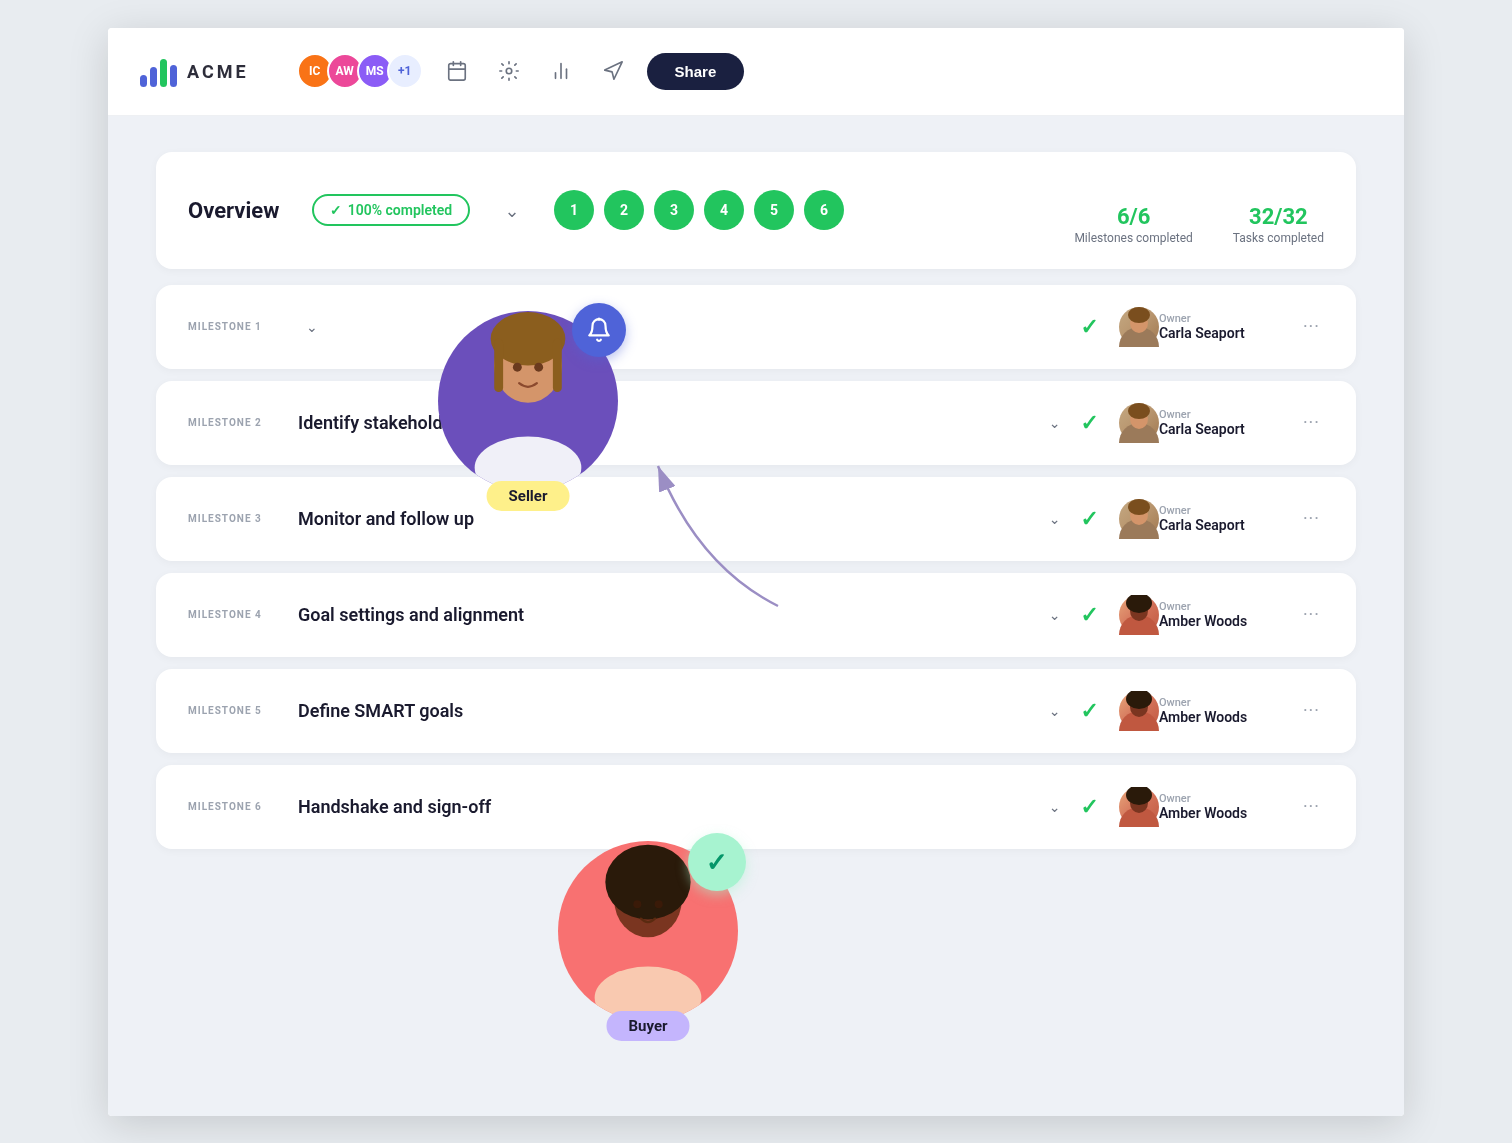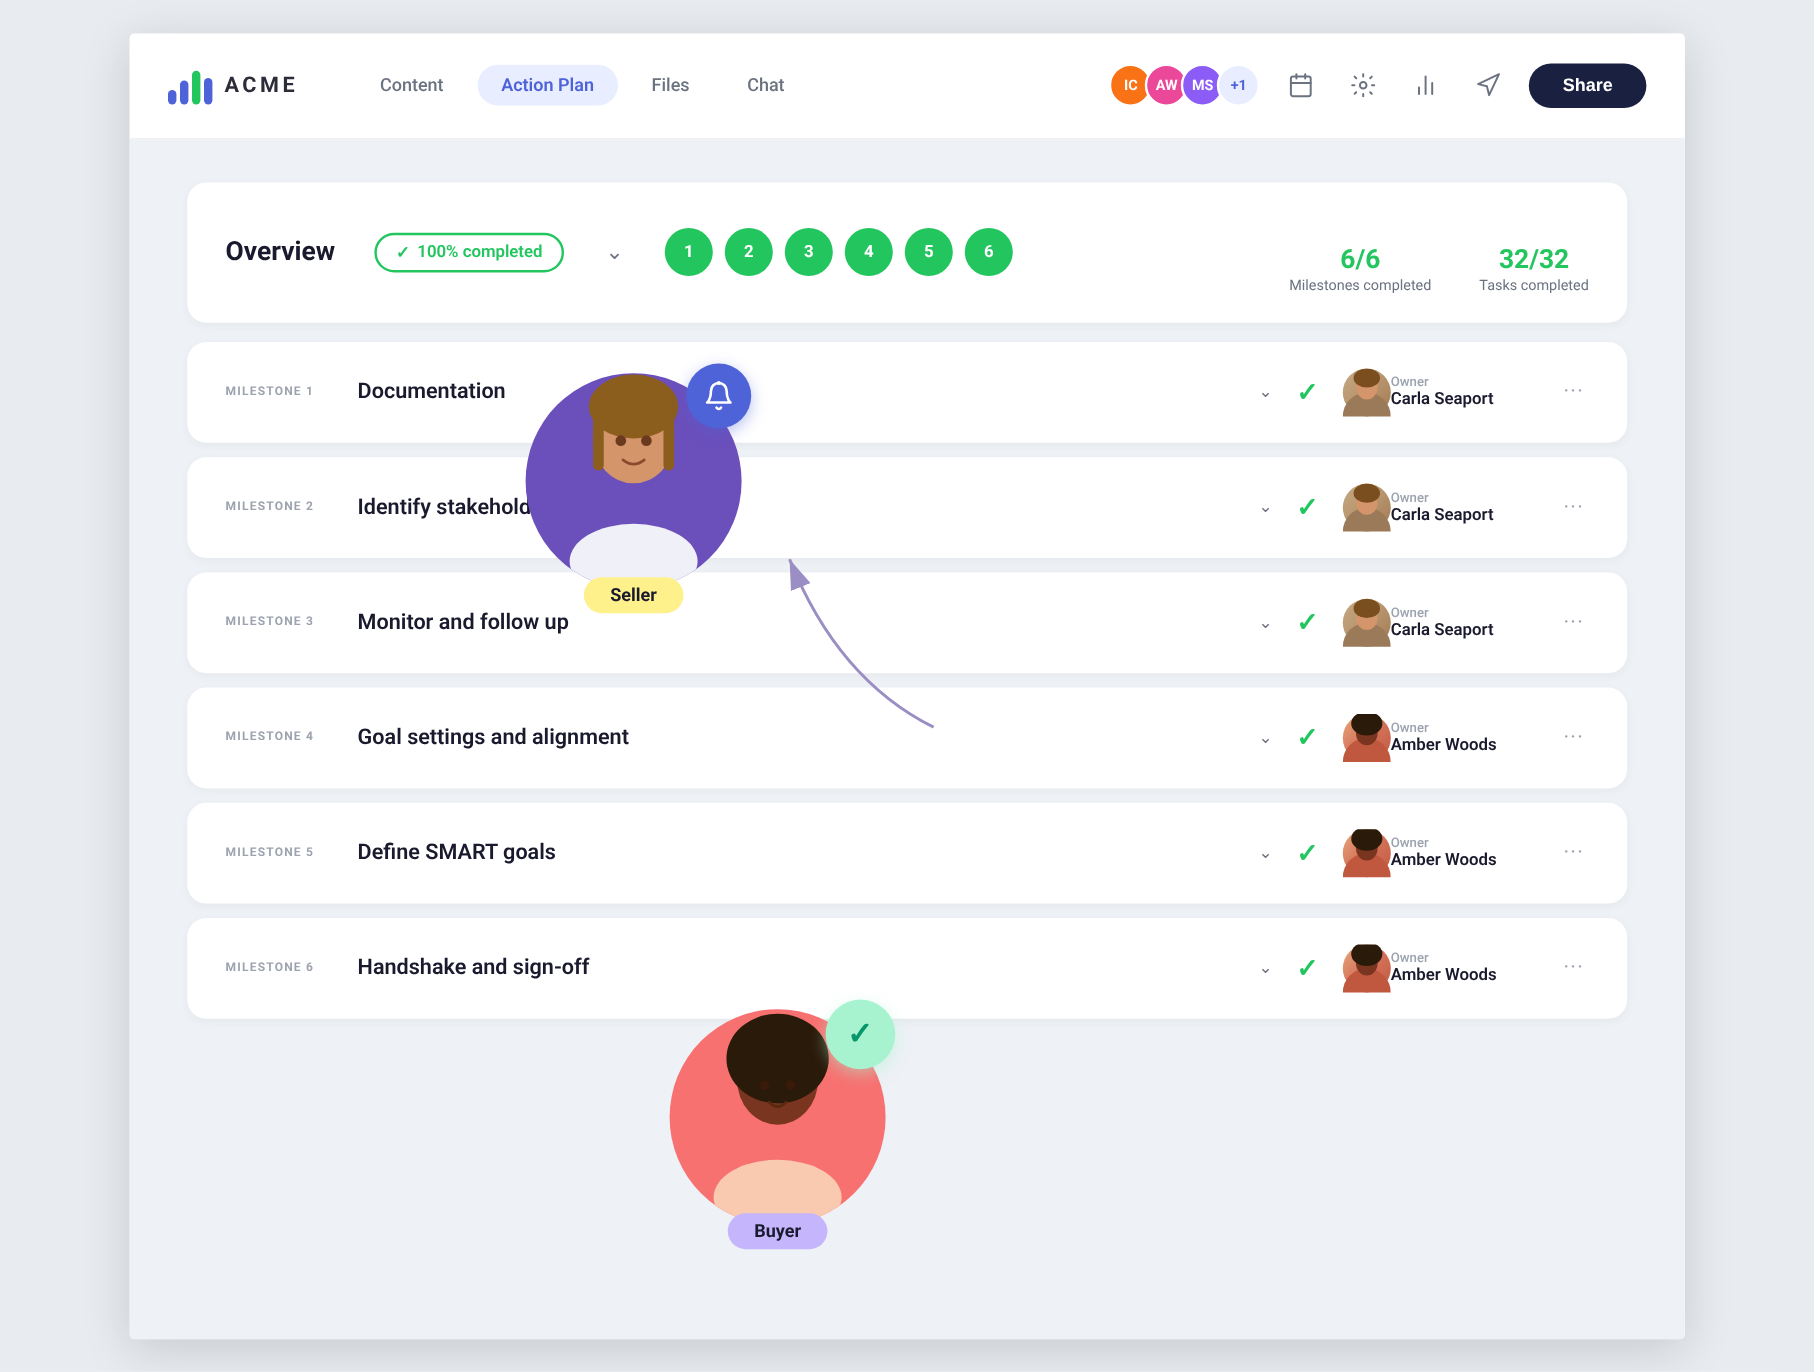--- a/index.html
+++ b/index.html
@@ -341,26 +341,20 @@
     <div class="logo">
       <div class="logo-bars">
         <div class="logo-bar" style="height:12px;background:#4f63d8;"></div>
         <div class="logo-bar" style="height:20px;background:#4f63d8;"></div>
         <div class="logo-bar" style="height:28px;background:#22c55e;"></div>
         <div class="logo-bar" style="height:22px;background:#4f63d8;"></div>
       </div>
       <span class="logo-name">ACME</span>
     </div>
 
-    <nav class="nav">
-      <div class="nav-item">Content</div>
-      <div class="nav-item active">Action Plan</div>
-      <div class="nav-item">Files</div>
-      <div class="nav-item">Chat</div>
-    </nav>
 
     <div class="header-right">
       <div class="avatar-group">
         <div class="avatar-chip" style="background:#f97316;">IC</div>
         <div class="avatar-chip" style="background:#ec4899;">AW</div>
         <div class="avatar-chip" style="background:#8b5cf6;">MS</div>
         <div class="avatar-chip plus-chip">+1</div>
       </div>
 
       <div class="header-icon">
@@ -422,21 +416,20 @@
         <div class="stat">
           <div class="stat-value">32/32</div>
           <div class="stat-label">Tasks completed</div>
         </div>
       </div>
     </div>
 
     <div id="milestone-list">
         <div class="milestone-card">
     <span class="milestone-tag">MILESTONE 1</span>
-    <span class="milestone-title">Documentation</span>
     <span class="expand-btn">⌄</span>
     <span class="check-icon">✓</span>
     <div class="owner-section">
       <div class="owner-avatar-carla">
         <svg viewBox="0 0 40 40" width="40" height="40">
           <circle cx="20" cy="40" r="20" fill="#9b7a5a"></circle>
           <ellipse cx="20" cy="16" rx="9" ry="10" fill="#d4956a"></ellipse>
           <ellipse cx="20" cy="8" rx="11" ry="8" fill="#7a4e1e"></ellipse>
         </svg>
       </div>

